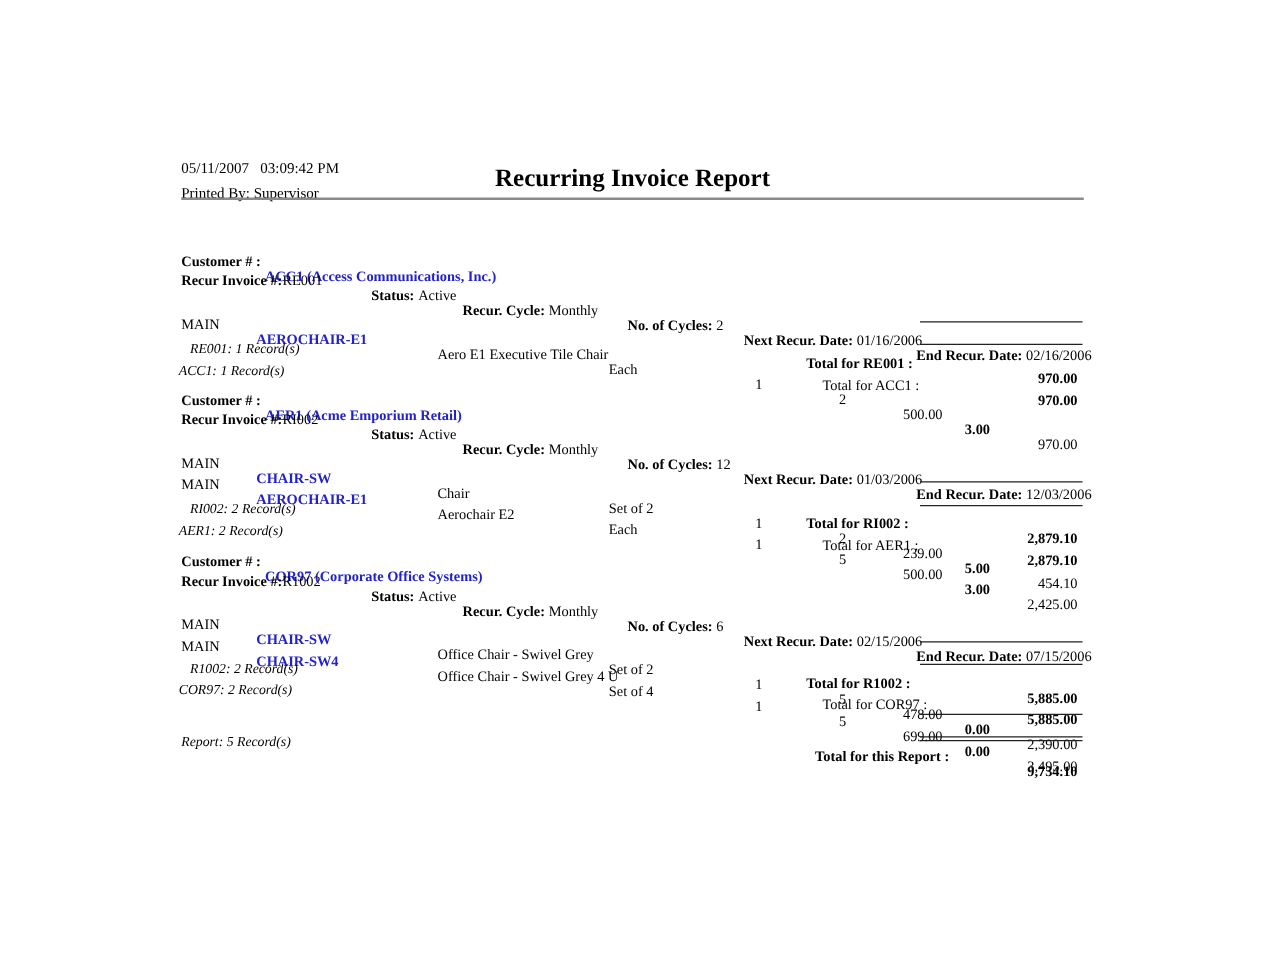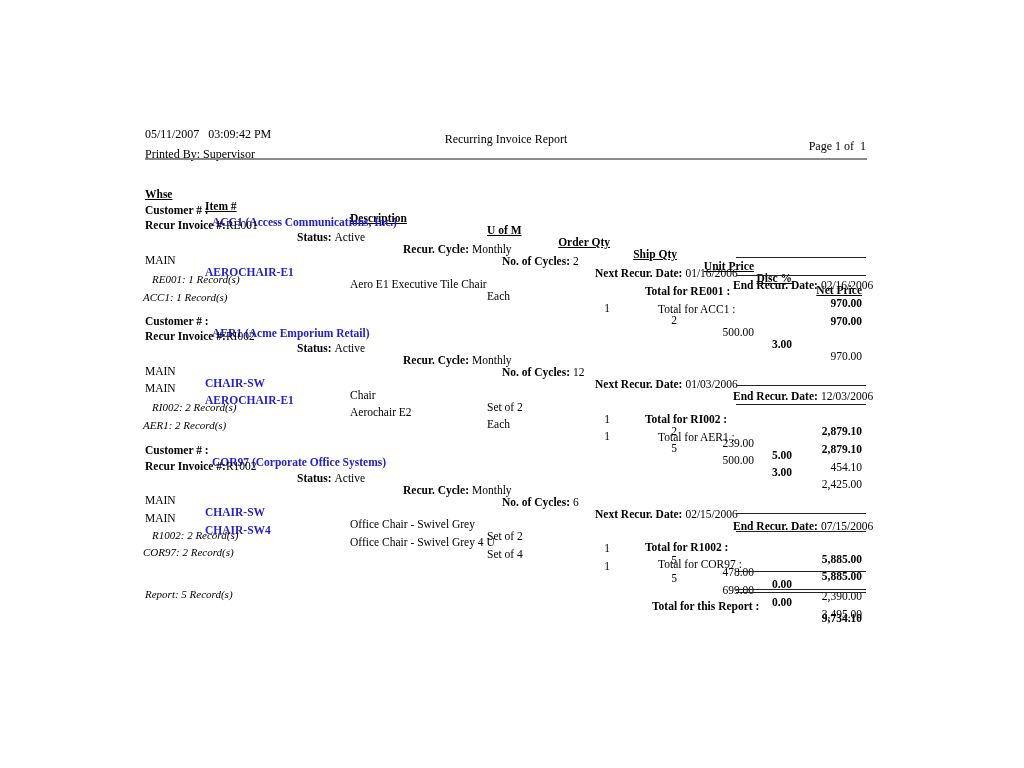--- a/index.html
+++ b/index.html
@@ -7,21 +7,21 @@
   .page{position:absolute;left:0;top:0;width:1024px;height:768px;background:#fff;
         font-family:"Liberation Serif",serif;color:#000;}
   .line{position:absolute;left:0;width:1024px;height:16px;white-space:pre;font-size:11.5px;}
 
   
   .h-left{position:absolute;left:145px;}
   .h-center{position:absolute;left:145px;width:722px;text-align:center;}
   .h-right{position:absolute;left:600px;width:266px;text-align:right;}
   .f12{font-size:12px;}
   .company{font-size:12.5px;font-weight:bold;}
-  .title{font-size:12px;font-weight:normal;}
+  .title{font-size:20px;font-weight:bold;}
   .hrule{position:absolute;left:145px;width:722px;height:0;border-top:2px solid #8a8a8a;}
 
   
   .c-whse{position:absolute;left:145px;}
   .c-item{position:absolute;left:205px;}
   .c-desc{position:absolute;left:350px;}
   .c-uom{position:absolute;left:487px;}
   .c-oqty{position:absolute;left:520px;width:90px;text-align:right;}
   .c-sqty{position:absolute;left:600px;width:77px;text-align:right;}
   .c-uprice{position:absolute;left:672px;width:82px;text-align:right;}
@@ -30,21 +30,21 @@
   .colhead{font-weight:bold;text-decoration:underline;}
 
   .b{font-weight:bold;}
   .lb{font-weight:bold;padding-right:3px;}
   .lb0{font-weight:bold;}
   .link{color:#2222cc;font-weight:bold;cursor:pointer;}
 
   
   .i-num{position:absolute;left:145px;}
   .i-status{position:absolute;left:297px;}
-  .i-cycle{position:absolute;left:370px;margin-left:33px;}
+  .i-cycle{position:absolute;left:370px;}
   .i-cycles{position:absolute;left:502px;}
   .i-next{position:absolute;left:595px;}
   .i-end{position:absolute;left:733px;}
 
   
   .rec-inv{position:absolute;left:152px;font-style:italic;font-size:11px;}
   .rec-cust{position:absolute;left:143px;font-style:italic;font-size:11px;}
   .rec-rpt{position:absolute;left:145px;font-style:italic;font-size:11px;}
   .t-lbl-inv{position:absolute;left:645px;font-weight:bold;}
   .t-lbl-cust{position:absolute;left:658px;font-weight:normal;}
@@ -53,39 +53,27 @@
   .vrule{position:absolute;left:736px;width:130px;height:0;border-top:1px solid #222;}
   .vrule2{position:absolute;left:736px;width:130px;height:2px;border-top:1px solid #222;border-bottom:1px solid #222;}
 </style>
 </head>
 <body>
 
 <div class="page">
 
   <div class="line" style="top:115px">
     <span class="h-left f12">05/11/2007   03:09:42 PM</span>
-    <span class="h-right f12">Page 1 of  1</span>
   </div>
   <div class="line" style="top:135px">
     <span class="h-left f12">Printed By: Supervisor</span>
     <span class="h-center title" style="top:-3px">Recurring Invoice Report</span>
   </div>
   <div class="hrule" style="top:158px"></div>
 
-  <div class="line" style="top:176px">
-    <span class="c-whse colhead">Whse</span>
-    <span class="c-item colhead">Item #</span>
-    <span class="c-desc colhead">Description</span>
-    <span class="c-uom colhead">U of M</span>
-    <span class="c-oqty colhead">Order Qty</span>
-    <span class="c-sqty colhead">Ship Qty</span>
-    <span class="c-uprice colhead">Unit Price</span>
-    <span class="c-disc colhead">Disc %</span>
-    <span class="c-net colhead">Net Price</span>
-  </div>
 
   <div>
     <div class="line" style="top:192px">
       <span class="c-whse b">Customer # :</span>
       <span class="link" style="position:absolute;left:212px">ACC1 (Access Communications, Inc.)</span>
     </div>
     <div class="line" style="top:207px">
       <span class="i-num"><b class="lb0">Recur Invoice #:</b><span>RE001</span></span>
       <span class="i-status"><b class="lb">Status:</b><span>Active</span></span>
       <span class="i-cycle"><b class="lb">Recur. Cycle:</b><span>Monthly</span></span>

